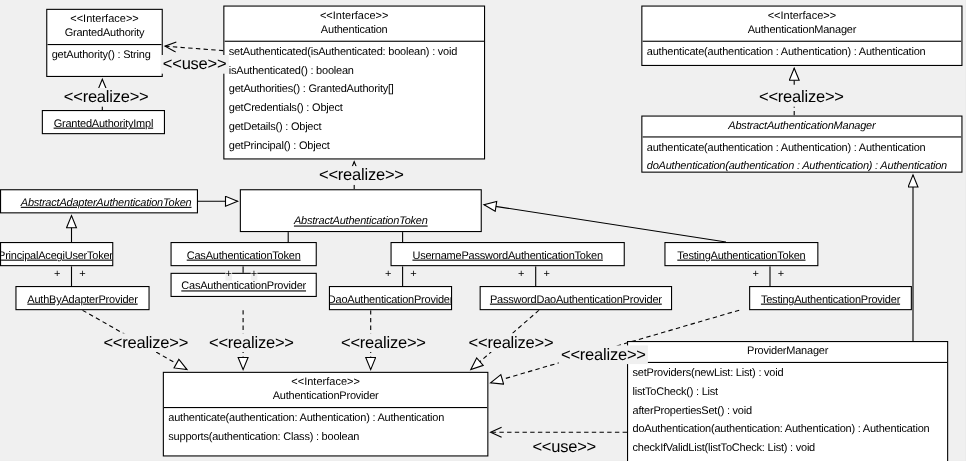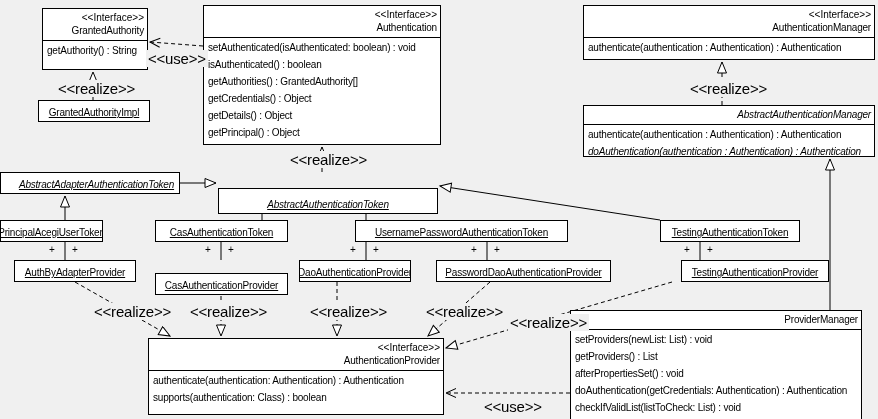--- a/index.html
+++ b/index.html
@@ -9,21 +9,21 @@
     position:relative; width:878px; height:419px;
     background:#f0f0f0; overflow:hidden;
     outline:1px solid #d9d9d9;
   }
   svg.edges { position:absolute; left:0; top:0; z-index:1; }
 
   .uml-class {
     position:absolute; background:#ffffff; border:1px solid #000;
     z-index:2; font-size:10px; overflow:hidden;
   }
-  .uml-class .hdr { text-align:right; padding:2px 3px 2px; border-bottom:1px solid #000; }
+  .uml-class .hdr { text-align:center; padding:2px 3px 2px; border-bottom:1px solid #000; }
   .stereo { line-height:13px; white-space:nowrap; }
   .cname  { line-height:14px; white-space:nowrap; letter-spacing:-0.2px; }
   .italic { font-style:italic; }
   .methods { padding:1px 4px 2px; }
   .m { line-height:17px; white-space:nowrap; overflow:hidden; letter-spacing:-0.2px; }
 
   .uml-class.simple { display:flex; align-items:flex-end; justify-content:center;text-decoration:underline; }
   .uml-class.simple .cname { line-height:16px; }
 
   .edge-label {
@@ -141,45 +141,45 @@
     <div class="methods">
       <div class="m">authenticate(authentication : Authentication) : Authentication</div>
       <div class="m italic">doAuthentication(authentication : Authentication) : Authentication</div>
     </div>
   </div>
 
   <div class="uml-class simple" style="left:0px;top:172px;width:180px;height:22px;padding-left:13px;">
     <span class="cname italic">AbstractAdapterAuthenticationToken</span>
   </div>
 
-  <div class="uml-class simple" style="left:218px;top:188px;width:220px;height:26px;">
+  <div class="uml-class simple" style="left:218px;top:172px;width:220px;height:39px;">
     <span class="cname italic">AbstractAuthenticationToken</span>
   </div>
 
   <div class="uml-class simple" style="left:0px;top:220px;width:103px;height:22px;">
     <span class="cname">PrincipalAcegiUserToken</span>
   </div>
 
   <div class="uml-class simple" style="left:155px;top:220px;width:133px;height:22px;">
     <span class="cname">CasAuthenticationToken</span>
   </div>
 
   <div class="uml-class simple" style="left:355px;top:220px;width:213px;height:22px;">
     <span class="cname">UsernamePasswordAuthenticationToken</span>
   </div>
 
-  <div class="uml-class simple" style="left:660px;top:220px;width:140px;height:22px;">
+  <div class="uml-class simple" style="left:604px;top:220px;width:140px;height:22px;">
     <span class="cname">TestingAuthenticationToken</span>
   </div>
 
   <div class="uml-class simple" style="left:14px;top:260px;width:122px;height:22px;">
     <span class="cname">AuthByAdapterProvider</span>
   </div>
 
-  <div class="uml-class simple" style="left:155px;top:273px;width:133px;height:22px;">
+  <div class="uml-class simple" style="left:155px;top:248px;width:133px;height:22px;">
     <span class="cname">CasAuthenticationProvider</span>
   </div>
 
   <div class="uml-class simple" style="left:299px;top:260px;width:112px;height:22px;">
     <span class="cname">DaoAuthenticationProvider</span>
   </div>
 
   <div class="uml-class simple" style="left:436px;top:260px;width:175px;height:22px;">
     <span class="cname">PasswordDaoAuthenticationProvider</span>
   </div>
@@ -198,20 +198,20 @@
       <div class="m">supports(authentication: Class) : boolean</div>
     </div>
   </div>
 
   <div class="uml-class" style="left:570px;top:310px;width:292px;height:125px;">
     <div class="hdr">
       <div class="cname">ProviderManager</div>
     </div>
     <div class="methods">
       <div class="m">setProviders(newList: List) : void</div>
-      <div class="m">getProviders() : List</div>
+      <div class="m">listToCheck() : List</div>
       <div class="m">afterPropertiesSet() : void</div>
-      <div class="m">doAuthentication(getCredentials: Authentication) : Authentication</div>
+      <div class="m">doAuthentication(authentication: Authentication) : Authentication</div>
       <div class="m">checkIfValidList(listToCheck: List) : void</div>
     </div>
   </div>
 
 </div>
 
 </body></html>

